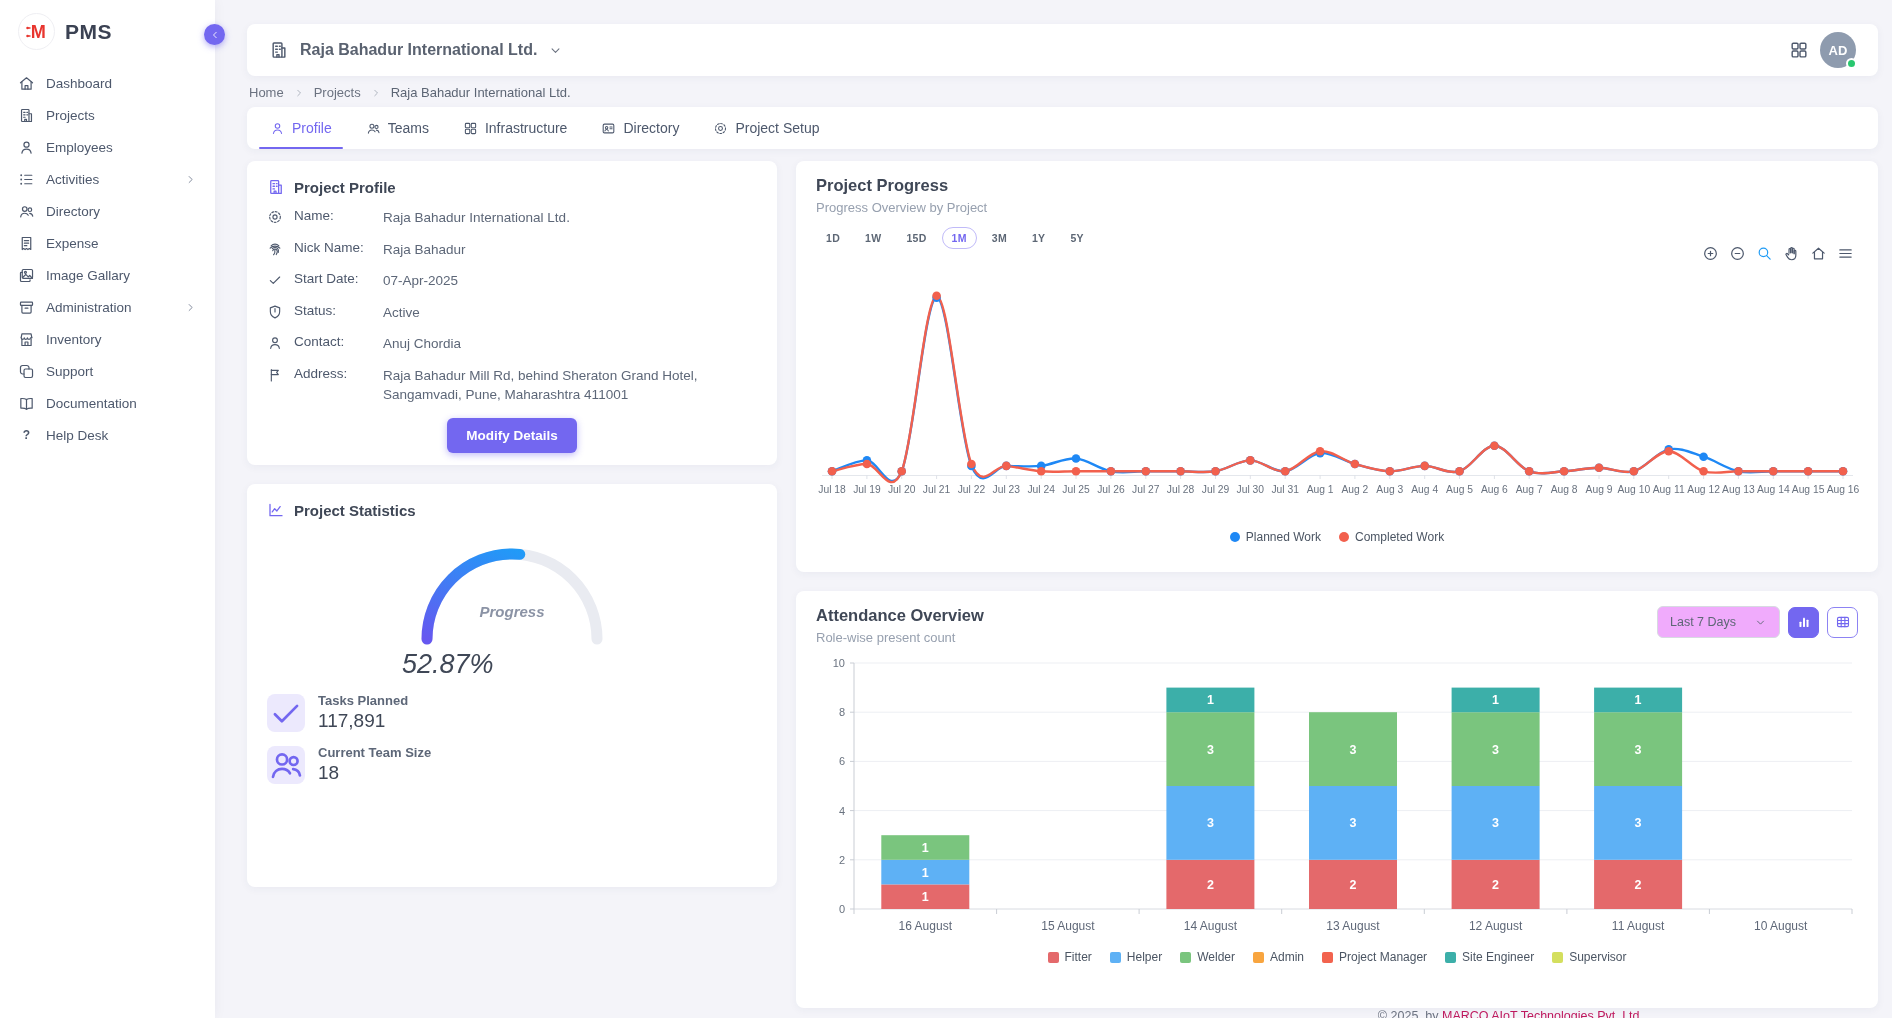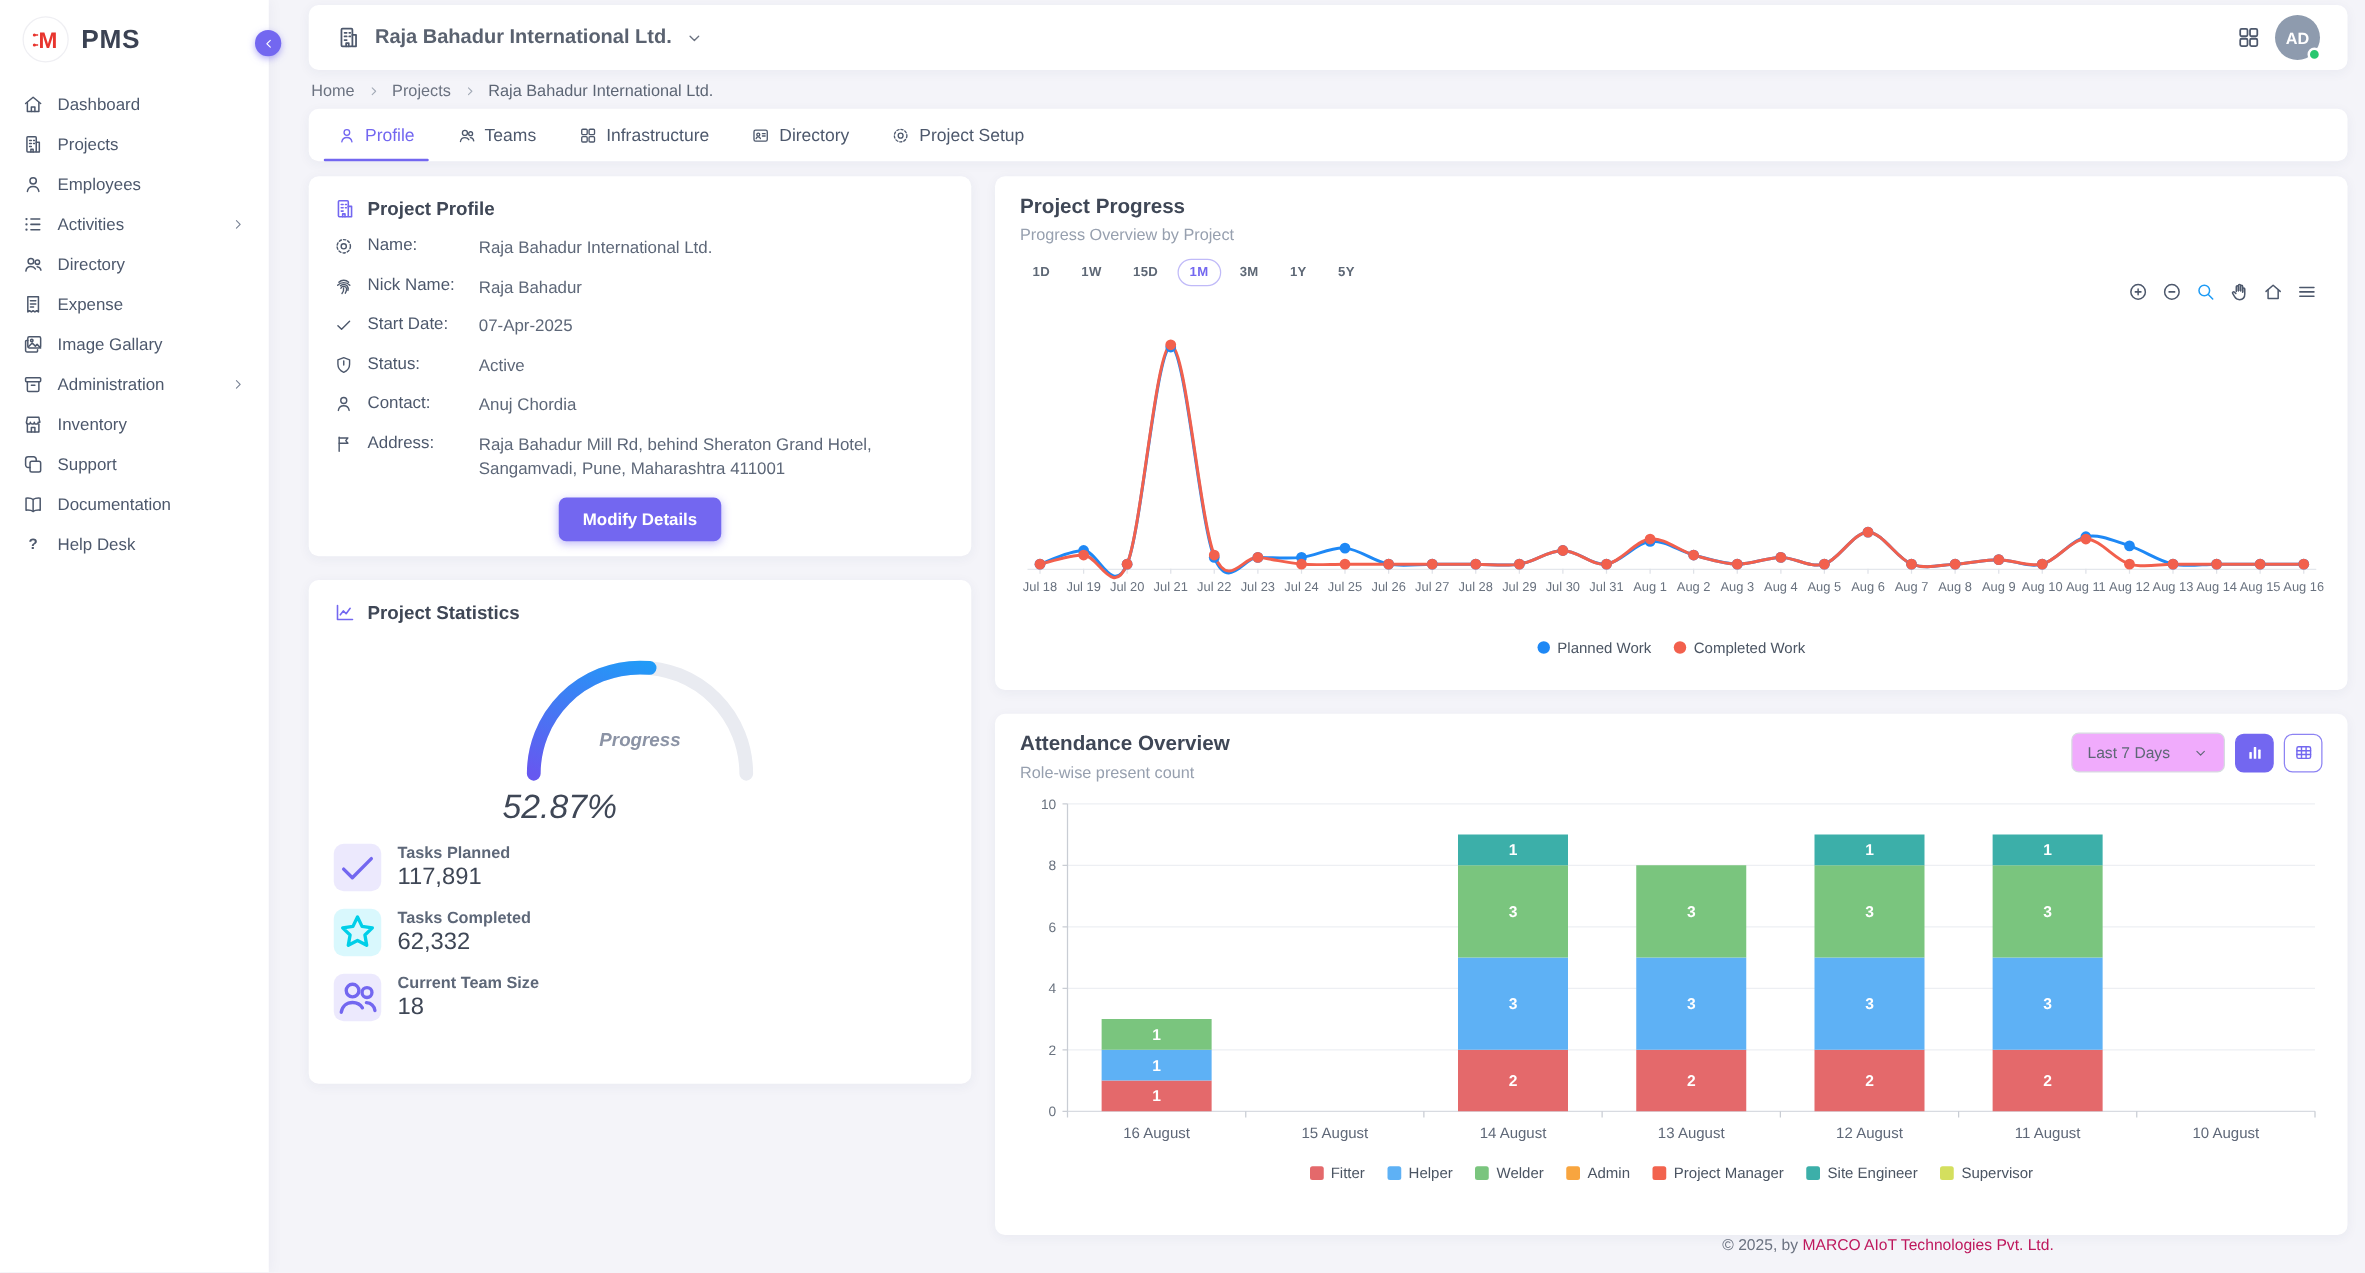--- a/index.html
+++ b/index.html
@@ -23,21 +23,21 @@
   .side-item .sub { margin-left:auto; font-size:13px; color:#7a8496; }
 
   .ic { display:inline-flex; width:1em; height:1em; }
   .ic svg { width:100%; height:100%; }
 
   .collapse-btn { position:absolute; left:204px; top:24px; width:21px; height:21px; border-radius:50%;
     background:#7367f0; border:none; color:#fff; display:flex; align-items:center; justify-content:center;
     z-index:6; box-shadow:0 2px 6px rgba(115,103,240,.55); cursor:pointer; padding:0; font-size:12px; }
 
   
-  main { flex:1; padding:4px 14px 0 32px; position:relative; min-width:0; }
+  main { flex:1; padding:24px 14px 0 32px; position:relative; min-width:0; }
   .card { background:#fff; border-radius:8px; box-shadow:0 2px 9px rgba(40,50,90,.05); }
 
   .topbar { height:52px; display:flex; align-items:center; gap:11px; padding:0 22px; }
   .topbar .ic { font-size:20px; color:#4d586c; }
   .topbar .chev { font-size:15px; color:#6b7280; cursor:pointer; }
   .company { font-size:16px; font-weight:600; color:#5a6270; cursor:pointer; }
   .spacer { flex:1; }
   .avatar { width:36px; height:36px; border-radius:50%; background:#8e9bae; color:#fff; font-size:13px; font-weight:700;
     display:flex; align-items:center; justify-content:center; position:relative; cursor:pointer; }
   .status-dot { position:absolute; right:-1px; bottom:-1px; width:11px; height:11px; background:#28c76f; border:2px solid #fff; border-radius:50%; }
@@ -495,31 +495,20 @@
           <div>
               <div class="stat-row">
      <span class="stat-ic purple">
                   <svg viewBox="0 0 24 24" fill="none" stroke="currentColor" stroke-width="1.7" stroke-linecap="round" stroke-linejoin="round">
                     <path d="M5 12.8l4.4 4.4L19 7.5"></path>
                   </svg>
                 </span>
      <span>
        <div class="stat-label">Tasks Planned</div>
        <div class="stat-value">117,891</div>
-     </span>
-   </div>
-              <div class="stat-row">
-     <span class="stat-ic cyan">
-                  <svg viewBox="0 0 24 24" fill="none" stroke="currentColor" stroke-width="1.7" stroke-linecap="round" stroke-linejoin="round">
-                    <path d="M12 4.2l2.3 4.7 5.2.75-3.75 3.65.9 5.15L12 16l-4.65 2.45.9-5.15L4.5 9.65l5.2-.75z"></path>
-                  </svg>
-                </span>
-     <span>
-       <div class="stat-label">Tasks Completed</div>
-       <div class="stat-value">62,332</div>
      </span>
    </div>
               <div class="stat-row">
      <span class="stat-ic purple">
                   <svg viewBox="0 0 24 24" fill="none" stroke="currentColor" stroke-width="1.7" stroke-linecap="round" stroke-linejoin="round">
                     <circle cx="9.5" cy="8.5" r="3.2"></circle>
                     <path d="M3.8 19.5c.5-3.2 2.8-5 5.7-5 2.2 0 4 1 5 2.7"></path>
                     <circle cx="16.8" cy="9.5" r="2.5"></circle>
                     <path d="M16.5 14.6c2.4.2 3.9 1.7 4.3 4"></path>
                   </svg>

